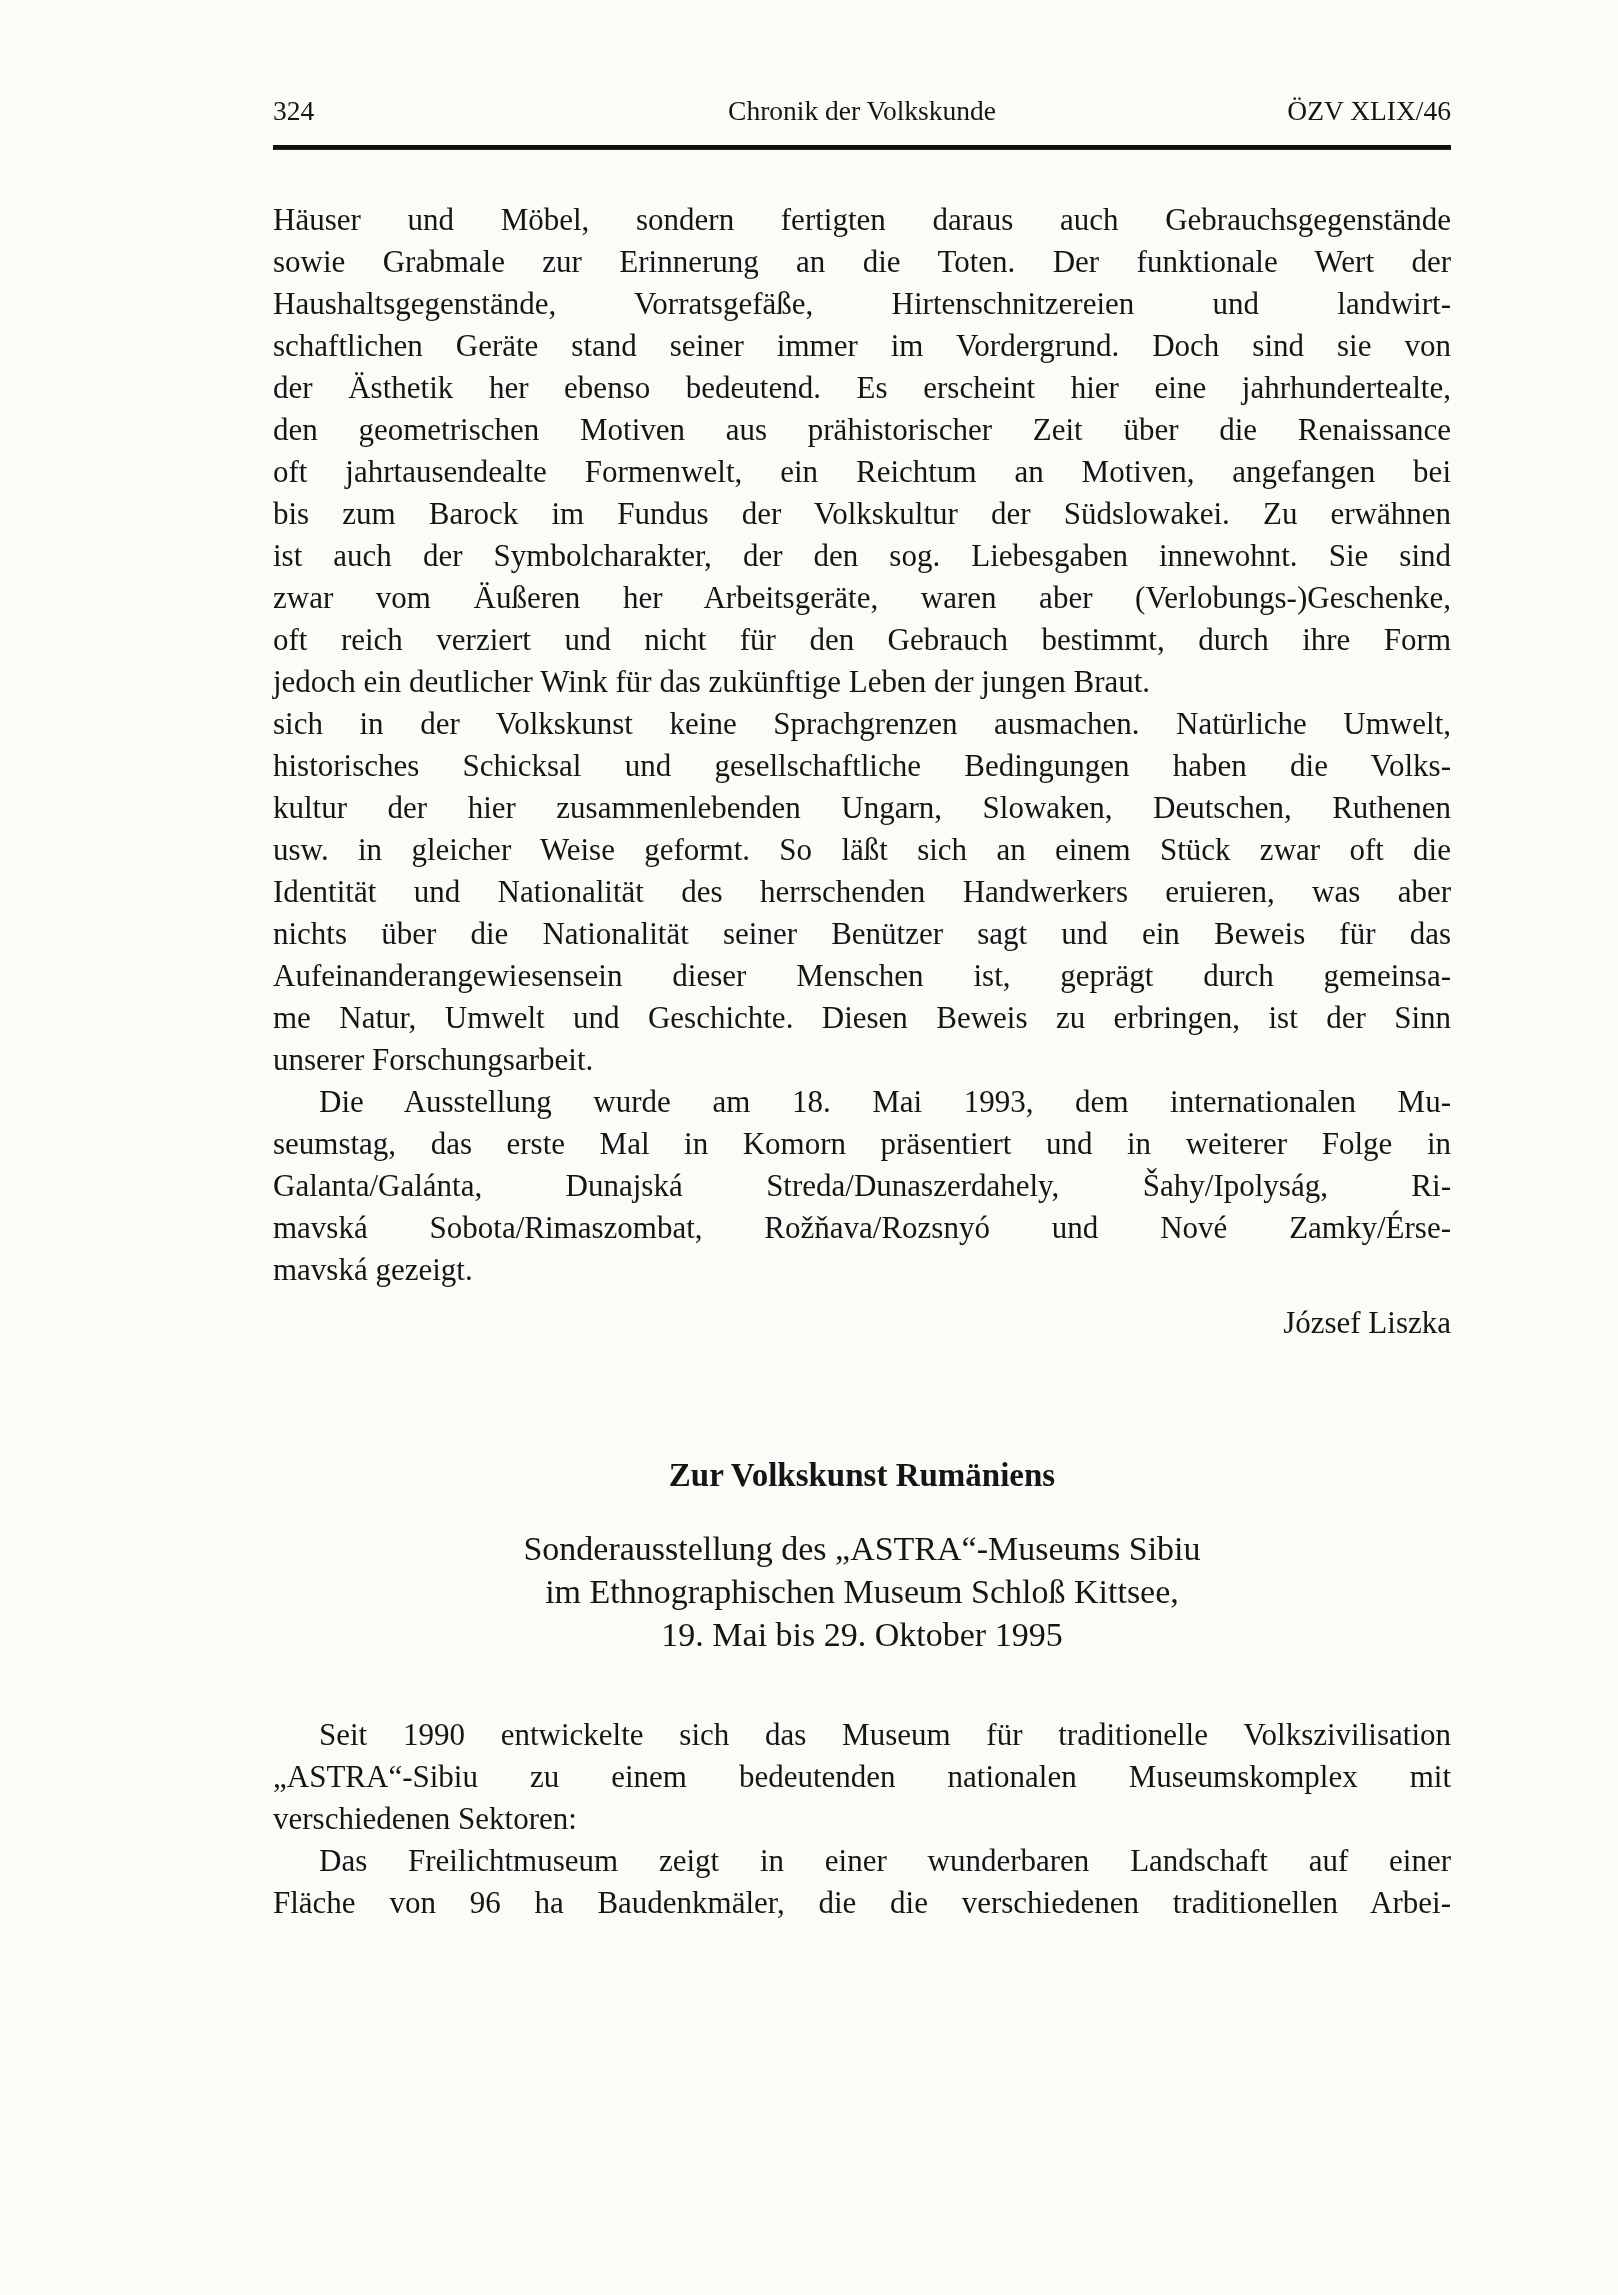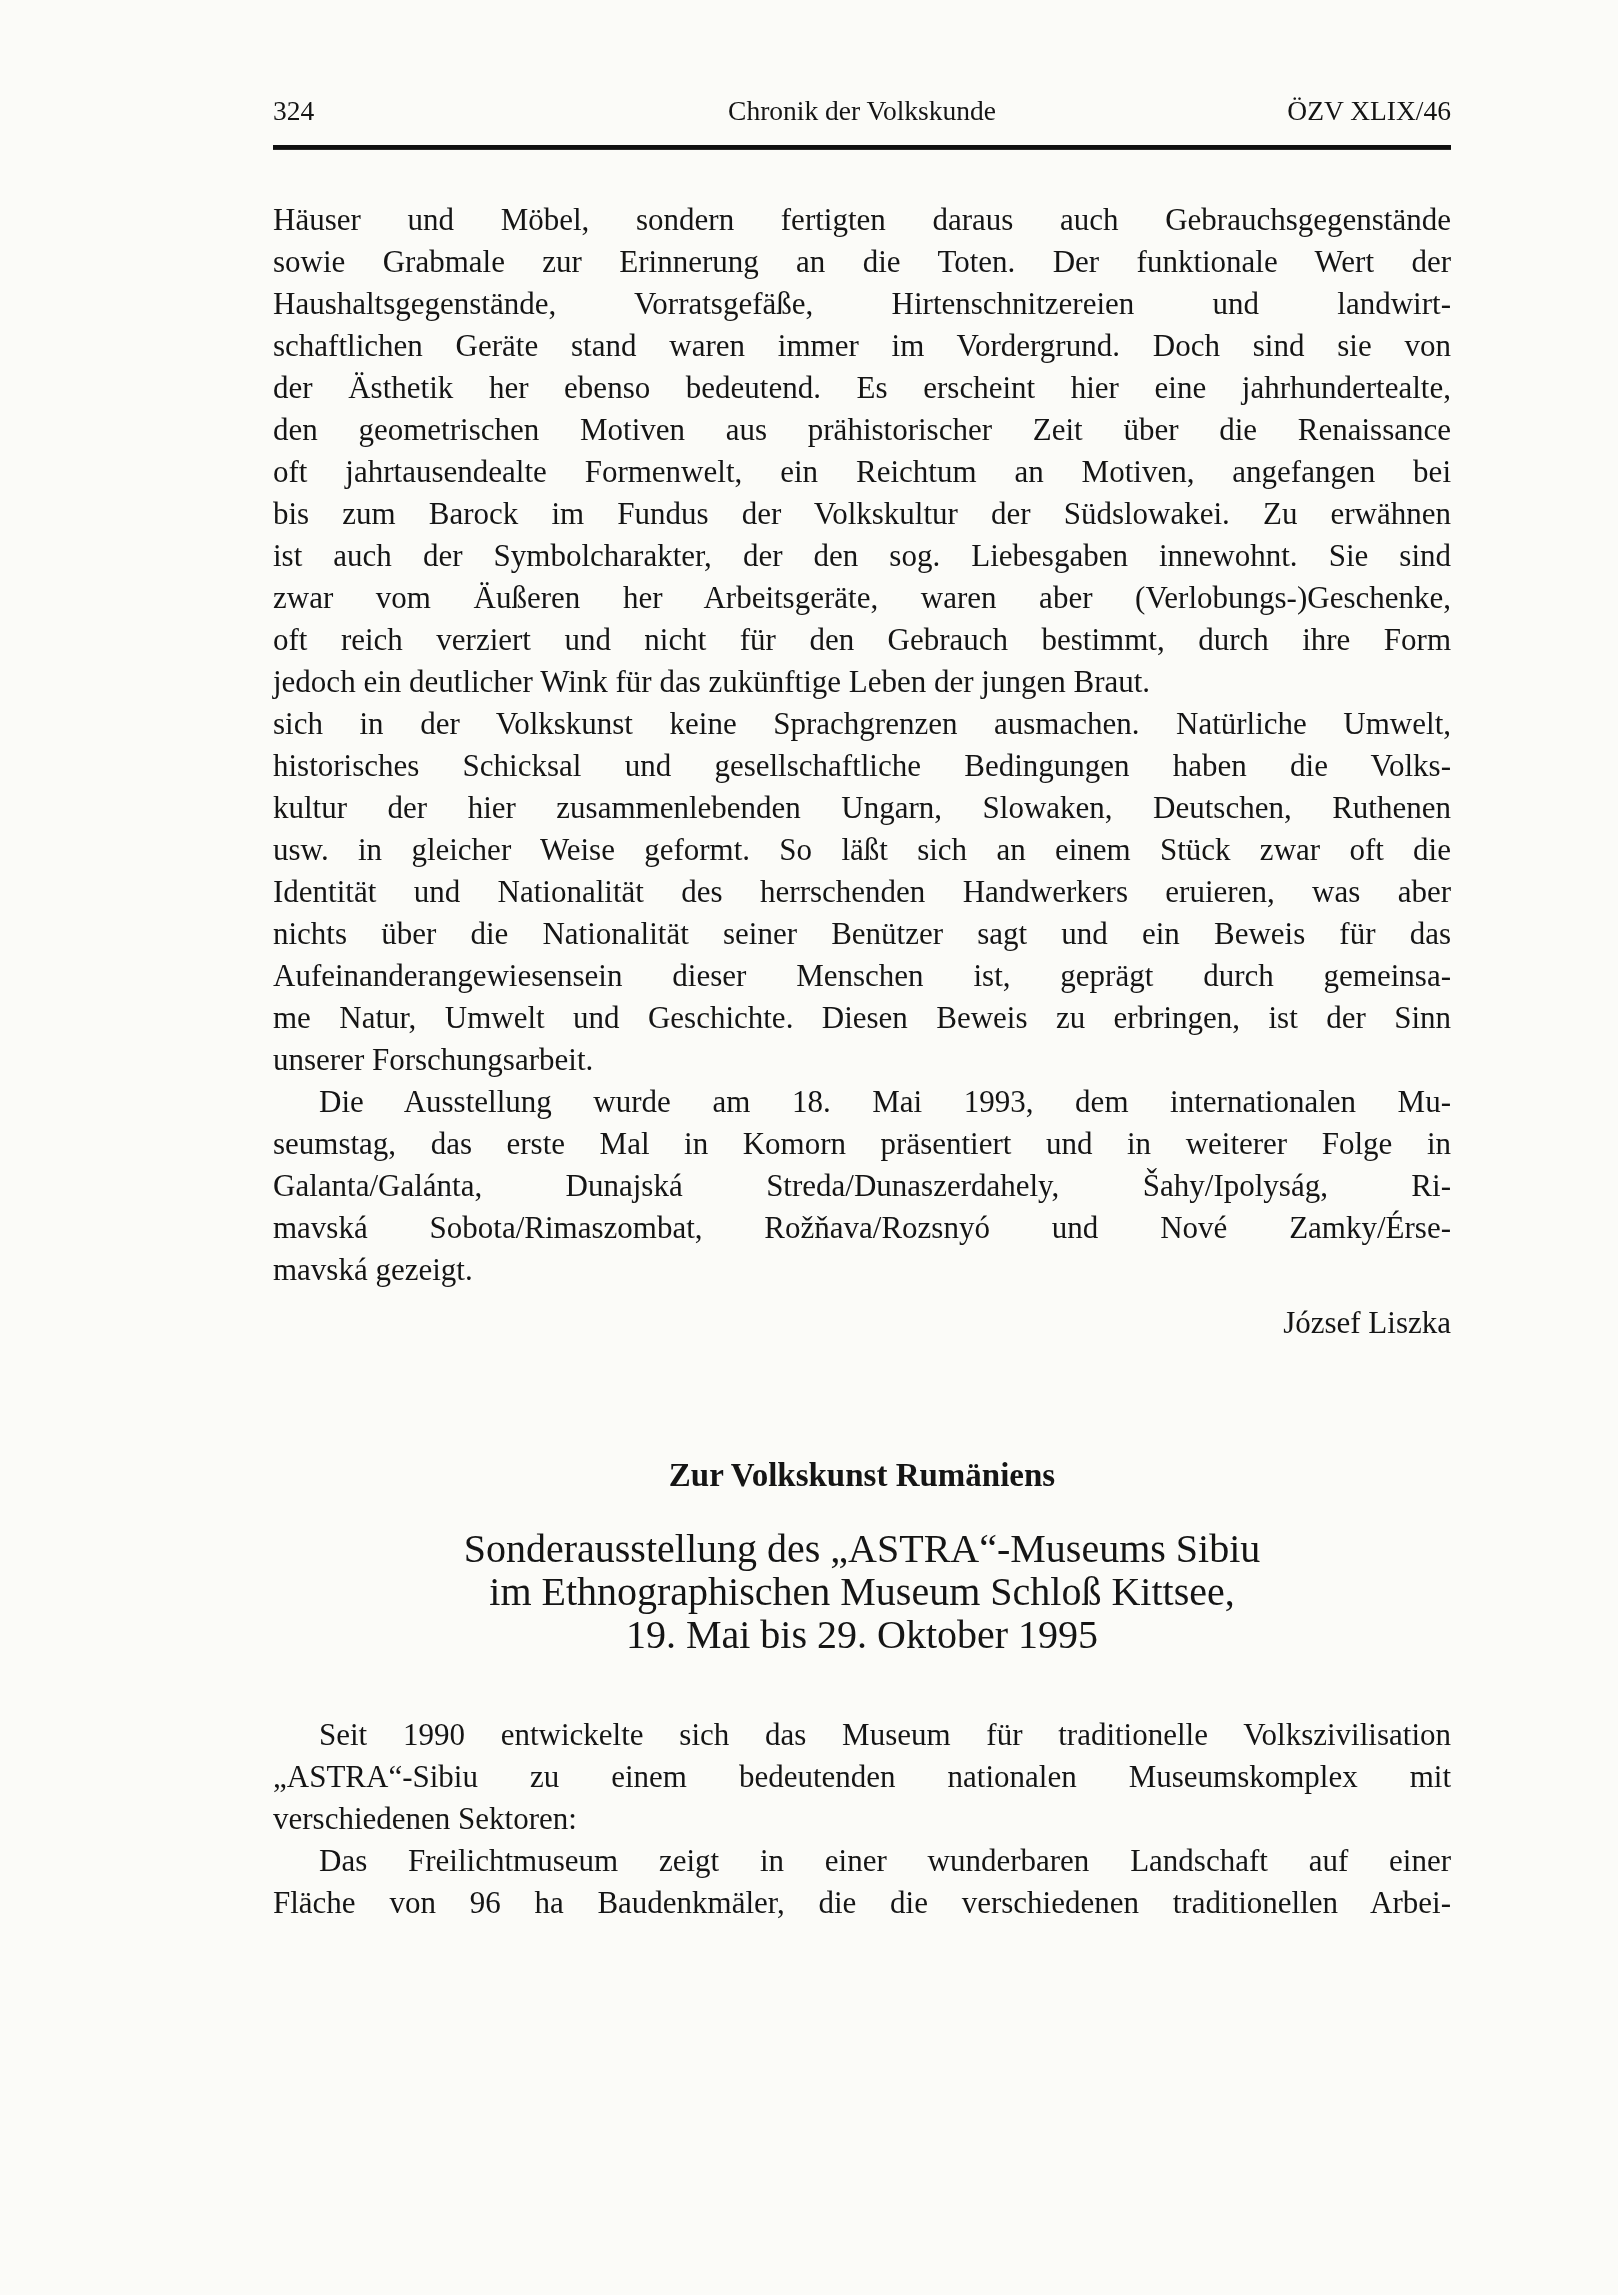--- a/index.html
+++ b/index.html
@@ -61,21 +61,21 @@
   }
   .section-title {
     margin-top: 112px;
     font-size: 33px;
     line-height: 39px;
     font-weight: bold;
     text-align: center;
   }
   .subtitle { margin-top: 32px; }
   .subline {
-    font-size: 40px;
+    font-size: 34px;
     line-height: 43px;
     text-align: center;
   }
   .bodytext2 { margin-top: 58px; }
 </style>
 </head>
 <body>
 
 <div class="page">
   <div class="content">
@@ -86,21 +86,21 @@
       <span class="right">ÖZV XLIX/46</span>
     </div>
 
     <div class="rule"></div>
 
     <div class="bodytext">
         <div class="para">
           <div class="line">Häuser und Möbel, sondern fertigten daraus auch Gebrauchsgegenstände</div>
           <div class="line">sowie Grabmale zur Erinnerung an die Toten. Der funktionale Wert der</div>
           <div class="line">Haushaltsgegenstände, Vorratsgefäße, Hirtenschnitzereien und landwirt-</div>
-          <div class="line">schaftlichen Geräte stand waren immer im Vordergrund. Doch sind sie von</div>
+          <div class="line">schaftlichen Geräte stand seiner immer im Vordergrund. Doch sind sie von</div>
           <div class="line">der Ästhetik her ebenso bedeutend. Es erscheint hier eine jahrhundertealte,</div>
           <div class="line">den geometrischen Motiven aus prähistorischer Zeit über die Renaissance</div>
           <div class="line">oft jahrtausendealte Formenwelt, ein Reichtum an Motiven, angefangen bei</div>
           <div class="line">bis zum Barock im Fundus der Volkskultur der Südslowakei. Zu erwähnen</div>
           <div class="line">ist auch der Symbolcharakter, der den sog. Liebesgaben innewohnt. Sie sind</div>
           <div class="line">zwar vom Äußeren her Arbeitsgeräte, waren aber (Verlobungs-)Geschenke,</div>
           <div class="line">oft reich verziert und nicht für den Gebrauch bestimmt, durch ihre Form</div>
           <div class="line lastline">jedoch ein deutlicher Wink für das zukünftige Leben der jungen Braut.</div>
         </div>
         <div class="para">

